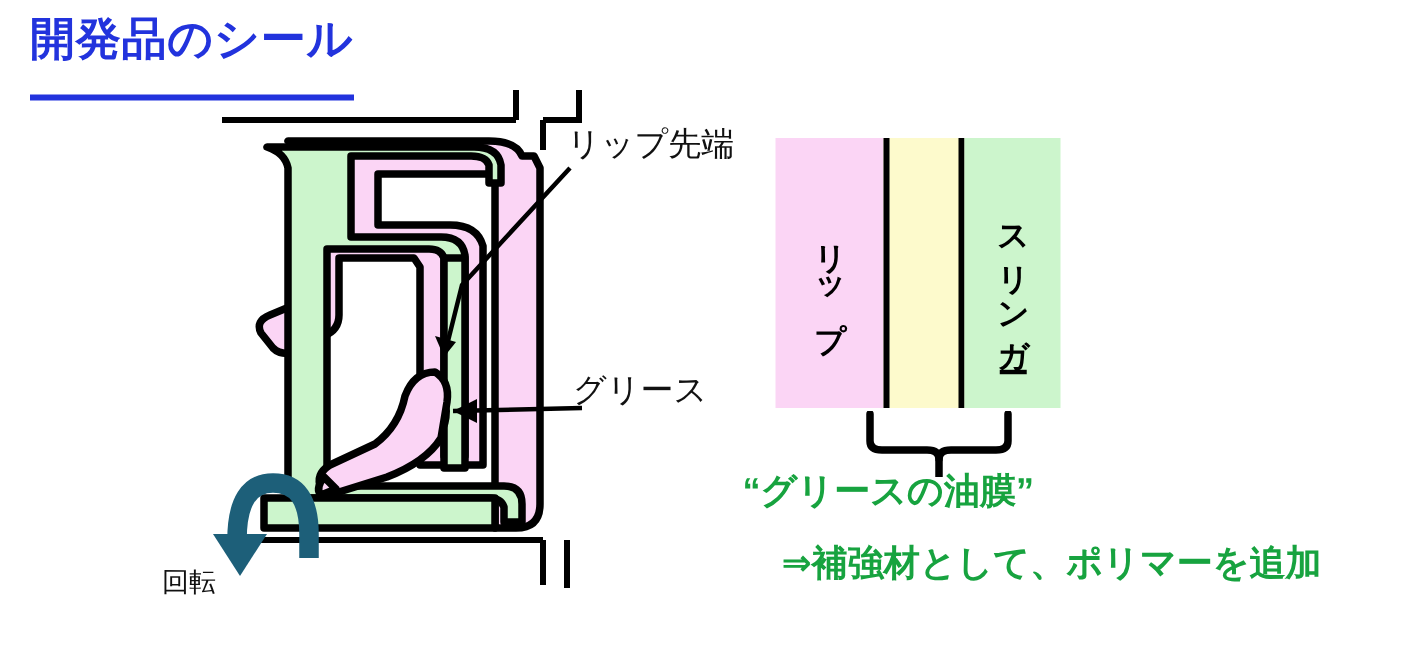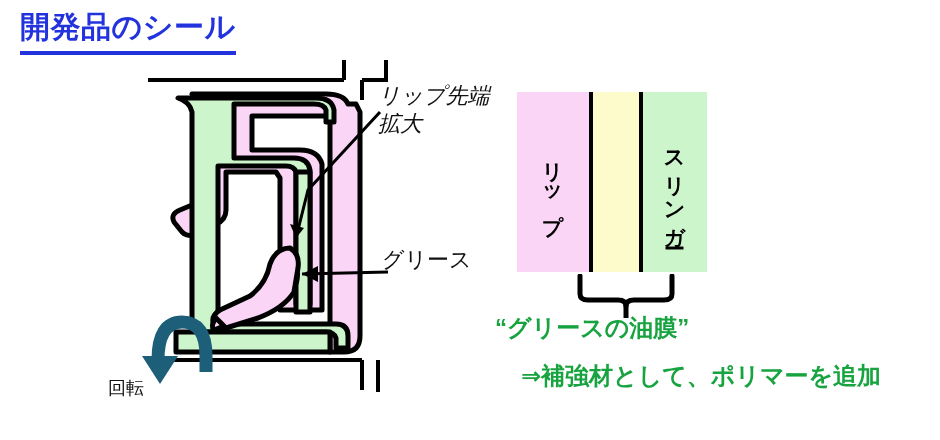--- a/index.html
+++ b/index.html
@@ -21,41 +21,41 @@
   
   #title {
     position: absolute;
     left: 20px;
     top: 10px;
     font-size: 30px;
     font-weight: bold;
     color: #2233dd;
     letter-spacing: 0.5px;
     border-bottom: 4px solid #2233dd;
-    padding-bottom: 6px;
+    padding-bottom: 18px;
     line-height: 1.15;
     white-space: nowrap;
   }
 
   
   #seal-svg {
     position: absolute;
     left: 130px;
     top: 60px;
   }
 
   
   .callout {
     position: absolute;
     font-size: 22px;
     color: #111111;
     line-height: 1.25;
     white-space: nowrap;
   }
-  #label-lip-tip { left: 378px; top: 82px; font-style: italic; }
+  #label-lip-tip { left: 378px; top: 82px; }
   #label-grease  { left: 382px; top: 246px; }
   #label-rotation {
     position: absolute;
     left: 108px;
     top: 376px;
     font-size: 18px;
     color: #111111;
     white-space: nowrap;
   }
 
@@ -183,21 +183,20 @@
     </g>
 
     <g>
       <path d="M28,300 Q28,262 52,262 Q76,262 76,296 L76,312" stroke="#1d5f79" stroke-width="13" fill="none" stroke-linecap="butt"></path>
       <path d="M28,296 L12,296 L30,324 L48,296 L32,296 Z" fill="#1d5f79"></path>
     </g>
   </svg>
 
   <div class="callout" id="label-lip-tip">
     <div>リップ先端</div>
-    <div>拡大</div>
   </div>
 
   <div class="callout" id="label-grease">グリース</div>
 
   <div id="label-rotation">回転</div>
 
   <div id="panel">
     <div class="band band-lip">
       <span class="vlabel">リップ</span>
     </div>

